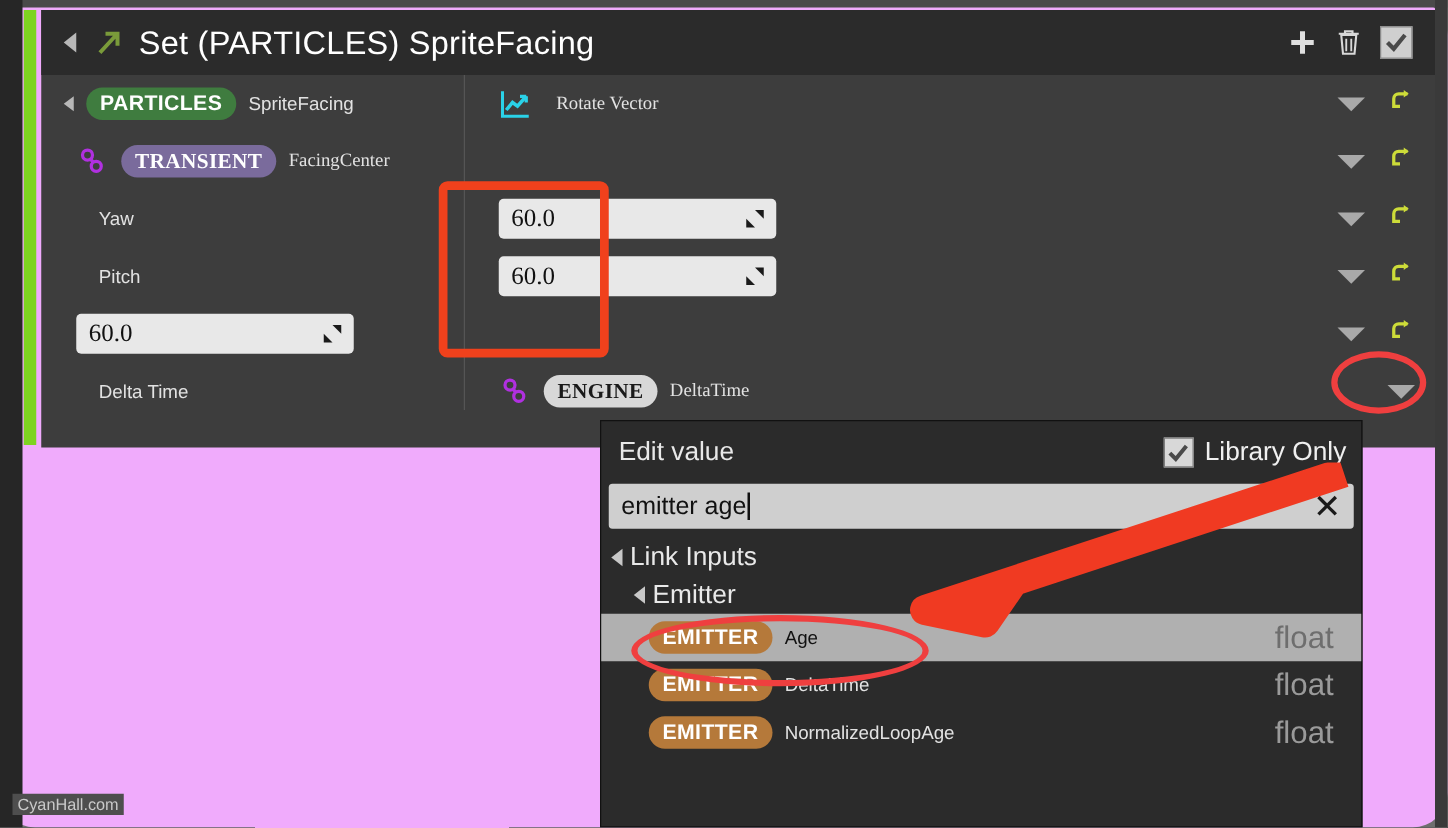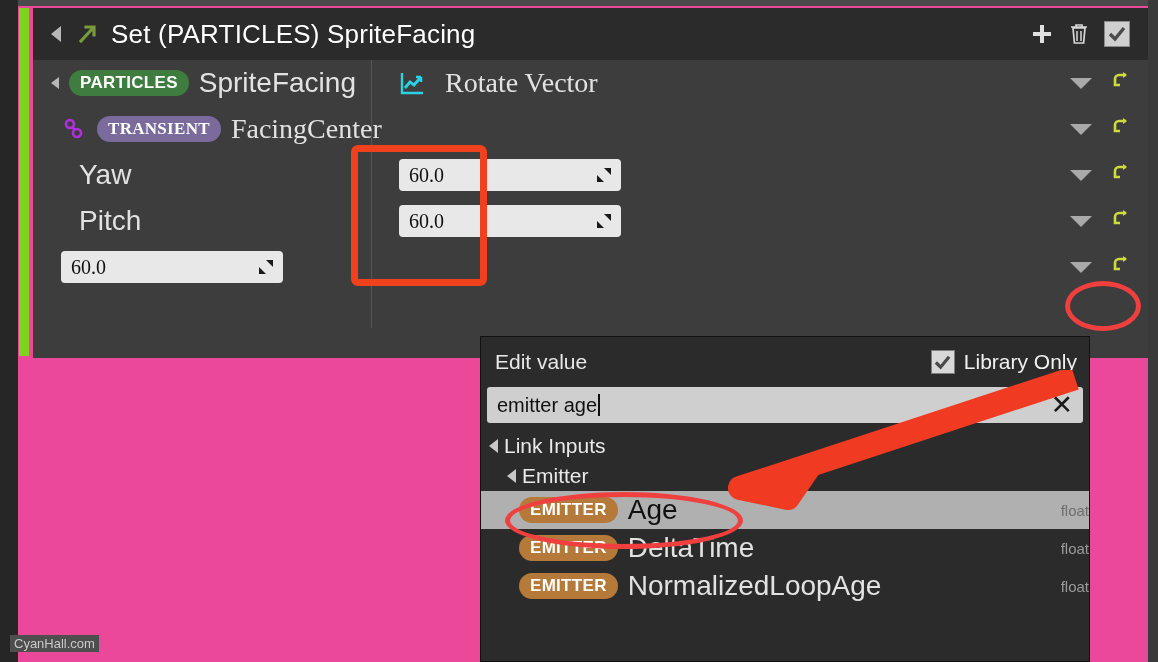--- a/index.html
+++ b/index.html
@@ -2,21 +2,21 @@
 <html><head>
 <meta charset="utf-8">
 <style>
   * { box-sizing: border-box; margin: 0; padding: 0; }
   html, body {
     width: 1158px; height: 662px;
     background: #6e6e6e;
     font-family: "Liberation Sans", sans-serif;
     overflow: hidden;
   }
-  #root { position: relative; width: 1158px; height: 662px; background: #ec4899; }
+  #root { position: relative; width: 1158px; height: 662px; background: #f0abfc; border-radius: 28px; }
   .edge-left   { position: absolute; left: 0;    top: 0; width: 18px;  height: 662px; background: #262626; }
   .edge-right  { position: absolute; right: 0;   top: 0; width: 10px;  height: 662px; background: #3a3a3a; }
   .edge-top    { position: absolute; left: 0;    top: 0; width: 1158px; height: 6px;  background: #4a4a4a; }
 
   
   .accent-bar { position: absolute; left: 19px; top: 8px; width: 10px; height: 348px; background: #7ed321; }
 
   
   .node { position: absolute; left: 33px; top: 8px; width: 1115px; height: 350px; background: #3d3d3d; }
   .node-header {
@@ -52,21 +52,21 @@
   .badge {
     display: inline-flex; align-items: center; justify-content: center;
     height: 26px; padding: 0 11px; border-radius: 13px;
     font-size: 17px; font-weight: bold; color: #fff; letter-spacing: .3px;
   }
   .badge.particles { background: #3f7c3f; }
   .badge.transient { background: #7a6b9c; }
   .badge.engine    { background: #d8d8d8; color: #1a1a1a; }
   .badge.emitter   { background: #b5793a; }
 
-  .val-text { color: #e2e2e2; font-size: 28px; margin-left: 10px; }
+  .val-text { color: #e2e2e2; font-size: 15px; margin-left: 10px; }
   .val-text.dark { color: #111; }
 
   .link-icon { margin-right: 10px; display: inline-flex; }
 
   .num-field {
     position: relative; width: 222px; height: 32px; background: #e8e8e8;
     border-radius: 4px; display: flex; align-items: center; padding-left: 10px;
     color: #111; font-size: 20px;
   }
   .num-field .drag-ico { position: absolute; right: 8px; top: 7px; }
@@ -94,21 +94,21 @@
   .tree-row { display: flex; align-items: center; height: 30px; padding-left: 8px; }
   .tree-row .t-tri {
     width: 0; height: 0; border-top: 7px solid transparent; border-bottom: 7px solid transparent;
     border-right: 9px solid #c8c8c8; margin-right: 6px;
   }
   .tree-label { color: #e9e9e9; font-size: 21px; }
   .tree-row.lvl2 { padding-left: 26px; }
 
   .item-row { display: flex; align-items: center; height: 38px; padding-left: 38px; }
   .item-row.selected { background: #b0b0b0; }
-  .item-type { margin-left: auto; padding-right: 0; color: #9a9a9a; font-size: 15px; }
+  .item-type { margin-left: auto; padding-right: 22px; color: #9a9a9a; font-size: 25px; }
   .item-row.selected .item-type { color: #6e6e6e; }
   .rect-anno {
     position: absolute; left: 351px; top: 145px; width: 136px; height: 141px;
     border: 7px solid #f0411c; border-radius: 7px;
   }
   .ellipse-anno {
     position: absolute; left: 1065px; top: 281px; width: 76px; height: 50px;
     border: 5px solid #ef3f3f; border-radius: 50%;
   }
   .ellipse-anno2 {
@@ -286,20 +286,39 @@
           <span class="tri-down"></span>
           <span>
             <svg width="22" height="22" viewBox="0 0 22 22">
               <path d="M16 5 h-7 a4 4 0 0 0 -4 4 v6 h5" stroke="#cddc39" stroke-width="2.6" fill="none"></path>
               <path d="M13 2 l4 3 l-4 3 z" fill="#cddc39"></path>
             </svg>
           </span>
         </div>
       </div>
 
+      <div class="row">
+        <div class="label-cell">
+          <span class="val-text" style="margin-left:28px">Delta Time</span>
+        </div>
+        <div class="value-cell">
+          <span class="link-icon">
+            <svg width="26" height="26" viewBox="0 0 26 26">
+              <circle cx="9" cy="8" r="4" stroke="#b030e0" stroke-width="2.6" fill="none"></circle>
+              <circle cx="16" cy="17" r="4" stroke="#b030e0" stroke-width="2.6" fill="none"></circle>
+              <path d="M11 11 L14 14" stroke="#b030e0" stroke-width="2.6"></path>
+            </svg>
+          </span>
+          <span class="badge engine">ENGINE</span>
+          <span class="val-text">DeltaTime</span>
+        </div>
+        <div class="row-right">
+          <span class="tri-down"></span>
+        </div>
+      </div>
 
     </div>
   </div>
 
   <div class="popup">
 
     <div class="popup-head">
       <span class="popup-title">Edit value</span>
       <span class="lib-only">
         <span class="lib-chk">

